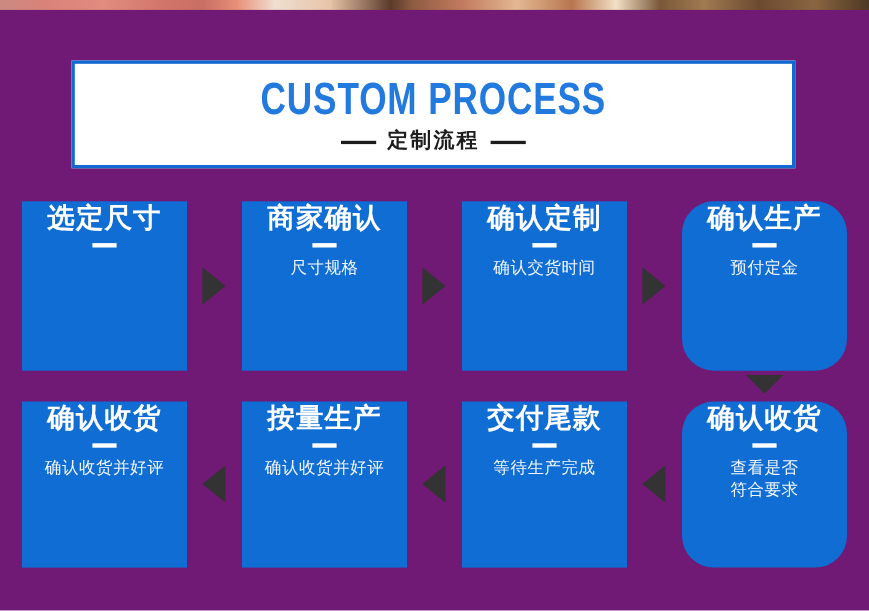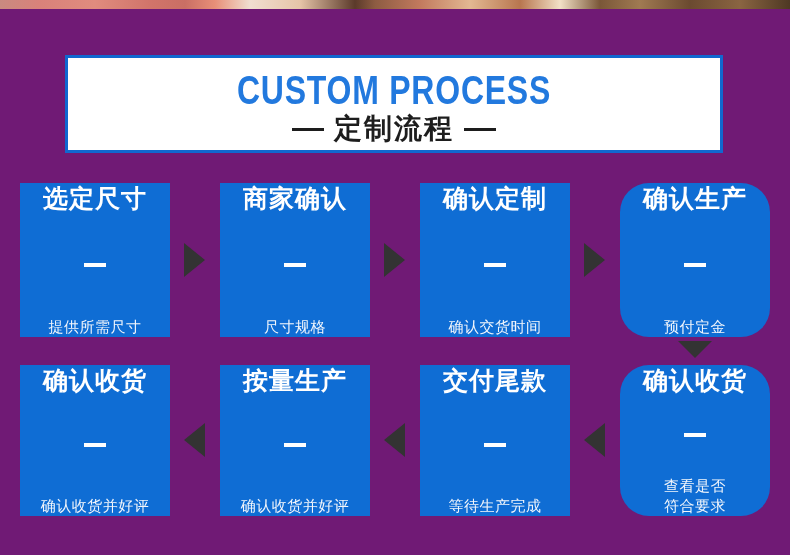--- a/index.html
+++ b/index.html
@@ -75,21 +75,21 @@
     justify-content: center;
     gap: 10px;
   }
   .title-dash {
     width: 32px;
     height: 3px;
     background: #1d1d1d;
   }
   .title-cn {
     color: #1d1d1d;
-    font-size: 28px;
+    font-size: 19px;
     font-weight: bold;
     letter-spacing: 2px;
     line-height: 26px;
     white-space: nowrap;
   }
 
   
   .row {
     position: absolute;
     left: 0;
@@ -101,21 +101,21 @@
   .step {
     position: absolute;
     top: 0;
     width: 150px;
     background: #0f6dd4;
     color: #ffffff;
     box-sizing: border-box;
     display: flex;
     flex-direction: column;
     align-items: center;
-    justify-content: space-between;
+    justify-content: flex-start;
     text-align: center;
   }
   .row-1 .step { height: 154px; }
   .row-2 .step { height: 151px; }
 
   .col-1 { left: 20px; }
   .col-2 { left: 220px; }
   .col-3 { left: 420px; }
   .col-4 { left: 620px; border-radius: 29px; }
 
@@ -187,21 +187,20 @@
       <span class="title-cn">定制流程</span>
       <span class="title-dash"></span>
     </div>
   </div>
 
   <div class="row row-1">
 
     <div class="step col-1">
       <div class="step-title">选定尺寸</div>
       <div class="step-divider"></div>
-      <div class="step-sub">提供所需尺寸</div>
     </div>
 
     <div class="arrow arrow-right arrow-gap-1"></div>
 
     <div class="step col-2">
       <div class="step-title">商家确认</div>
       <div class="step-divider"></div>
       <div class="step-sub">尺寸规格</div>
     </div>
 

